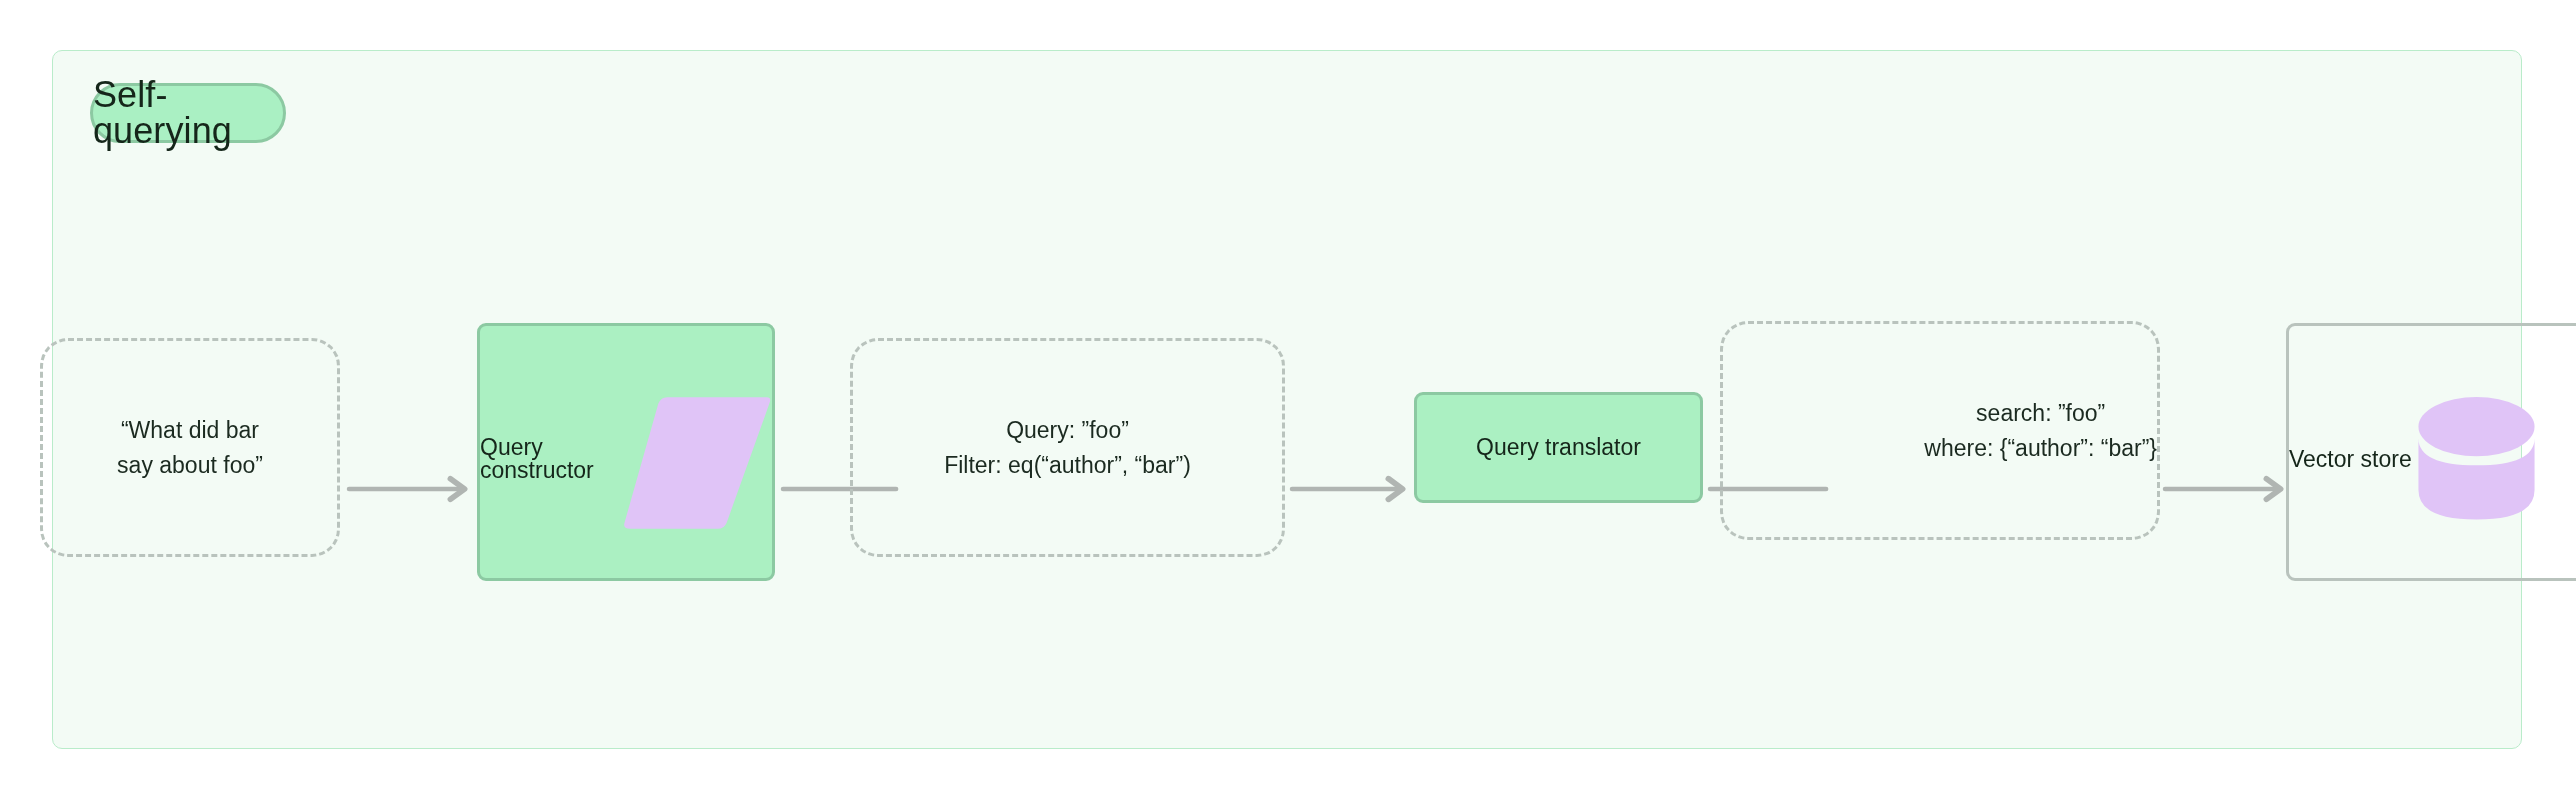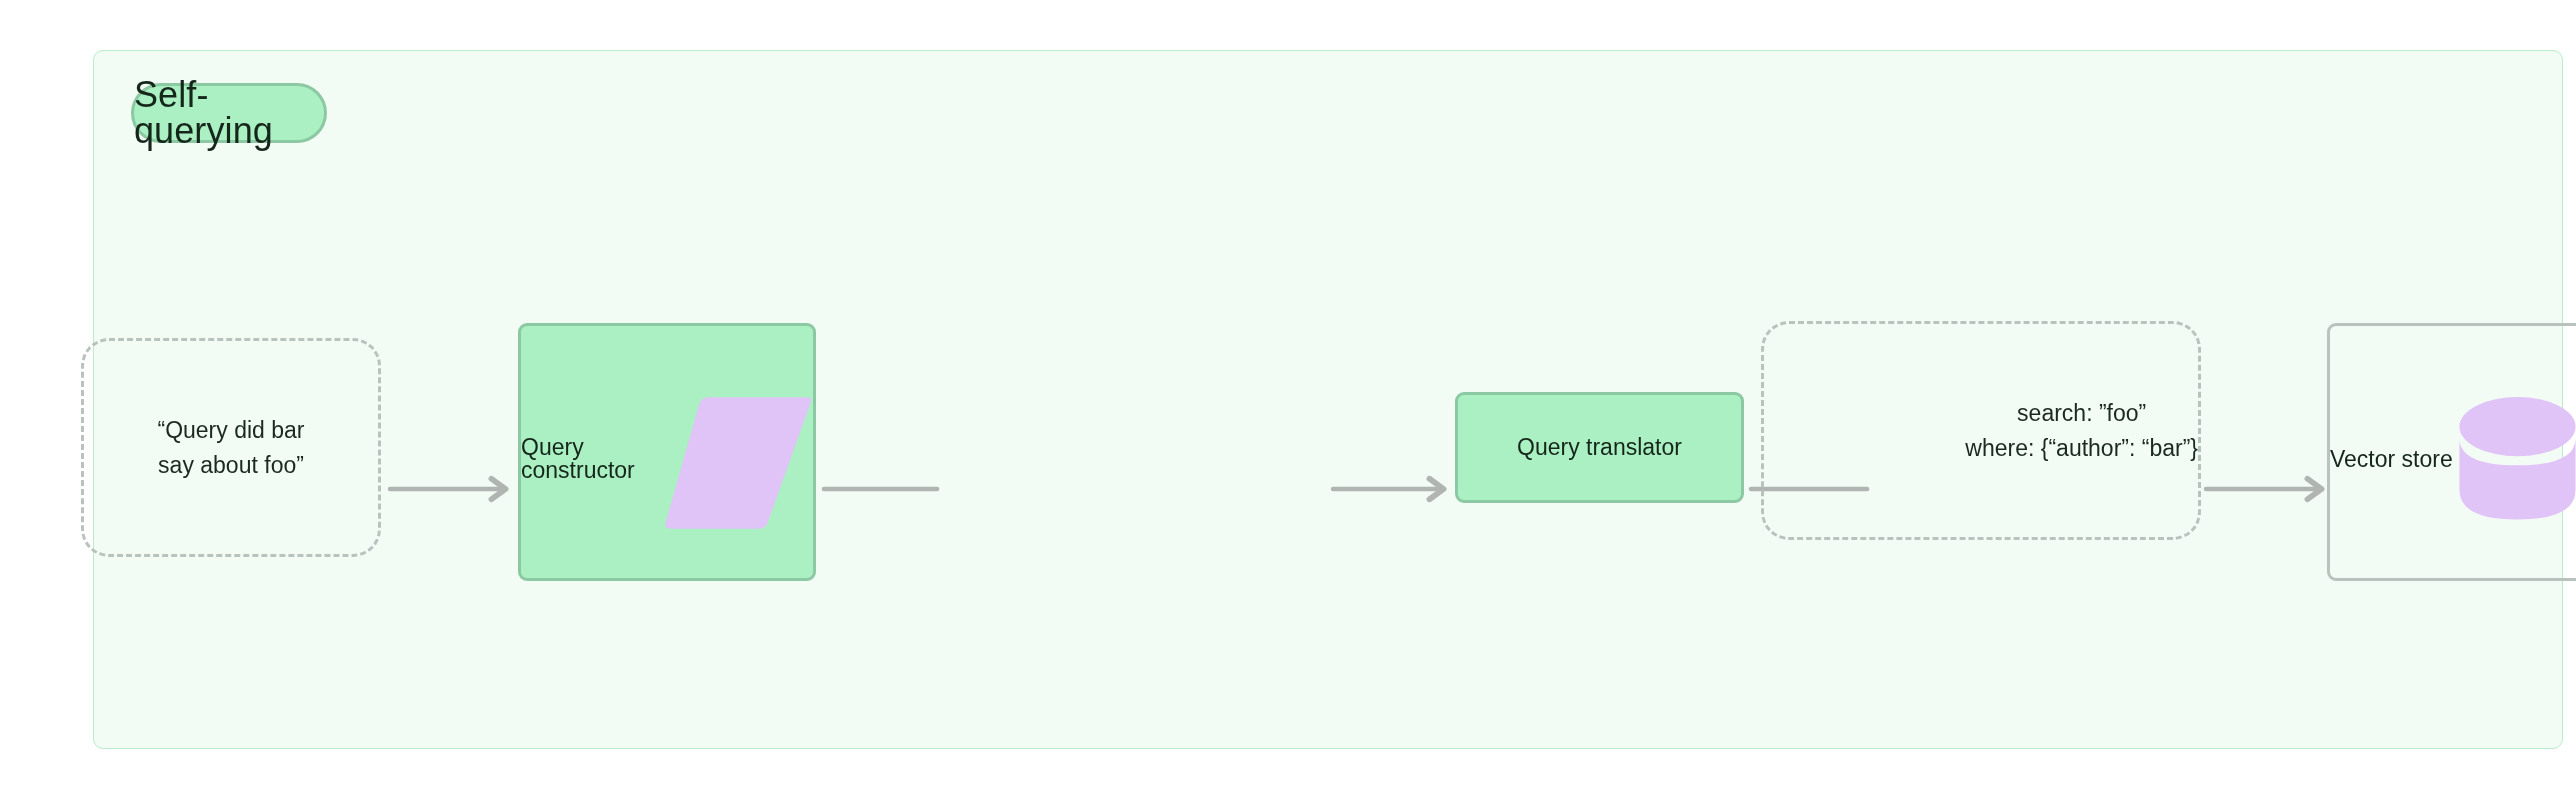--- a/index.html
+++ b/index.html
@@ -18,21 +18,20 @@
   .diagram-frame {
     position: absolute;
     left: 52px;
     top: 50px;
     width: 2470px;
     height: 699px;
     box-sizing: border-box;
     background: #f3fbf5;
     border: 1.9px solid #b9ecca;
     border-radius: 10px;
-    margin-left: 41px;
   }
 
   
   .title-pill {
     position: absolute;
     left: 37px;
     top: 32px;
     width: 196px;
     height: 60px;
     box-sizing: border-box;
@@ -135,21 +134,21 @@
 
 <div class="diagram-frame">
 
   <div class="title-pill">
     <span class="title-pill-label">Self-querying</span>
   </div>
 
   <div class="flow-row">
 
     <div class="node node-dashed" style="left:-13px; top:287px; width:300px; height:219px;">
-      <div class="node-text">“Query did bar
+      <div class="node-text">“What did bar
 say about foo”</div>
     </div>
 
     <div class="connector" style="left:296px; top:425px; width:122px;">
       <svg width="122" height="26" viewBox="0 0 190 40">
         <line x1="0" y1="20" x2="178" y2="20" stroke="#b0b5b2" stroke-width="7" stroke-linecap="round"></line>
         <polyline points="158,4 180,20 158,36" fill="none" stroke="#b0b5b2" stroke-width="9" stroke-linecap="round" stroke-linejoin="round"></polyline>
       </svg>
     </div>
 
@@ -161,20 +160,24 @@
         </svg>
       </div>
     </div>
 
     <div class="connector" style="left:730px; top:425px; width:117px;">
       <svg width="117" height="26" viewBox="0 0 182 40">
         <line x1="0" y1="20" x2="176" y2="20" stroke="#b0b5b2" stroke-width="7" stroke-linecap="round"></line>
       </svg>
     </div>
 
+    <div class="node node-dashed" style="left:797px; top:287px; width:435px; height:219px;">
+      <div class="node-text">Query: ”foo”
+Filter: eq(“author”, “bar”)</div>
+    </div>
 
     <div class="connector" style="left:1239px; top:425px; width:117px;">
       <svg width="117" height="26" viewBox="0 0 182 40">
         <line x1="0" y1="20" x2="170" y2="20" stroke="#b0b5b2" stroke-width="7" stroke-linecap="round"></line>
         <polyline points="150,4 172,20 150,36" fill="none" stroke="#b0b5b2" stroke-width="9" stroke-linecap="round" stroke-linejoin="round"></polyline>
       </svg>
     </div>
 
     <div class="node node-green" style="left:1361px; top:341px; width:289px; height:111px;">
       <div class="node-title">Query translator</div>

